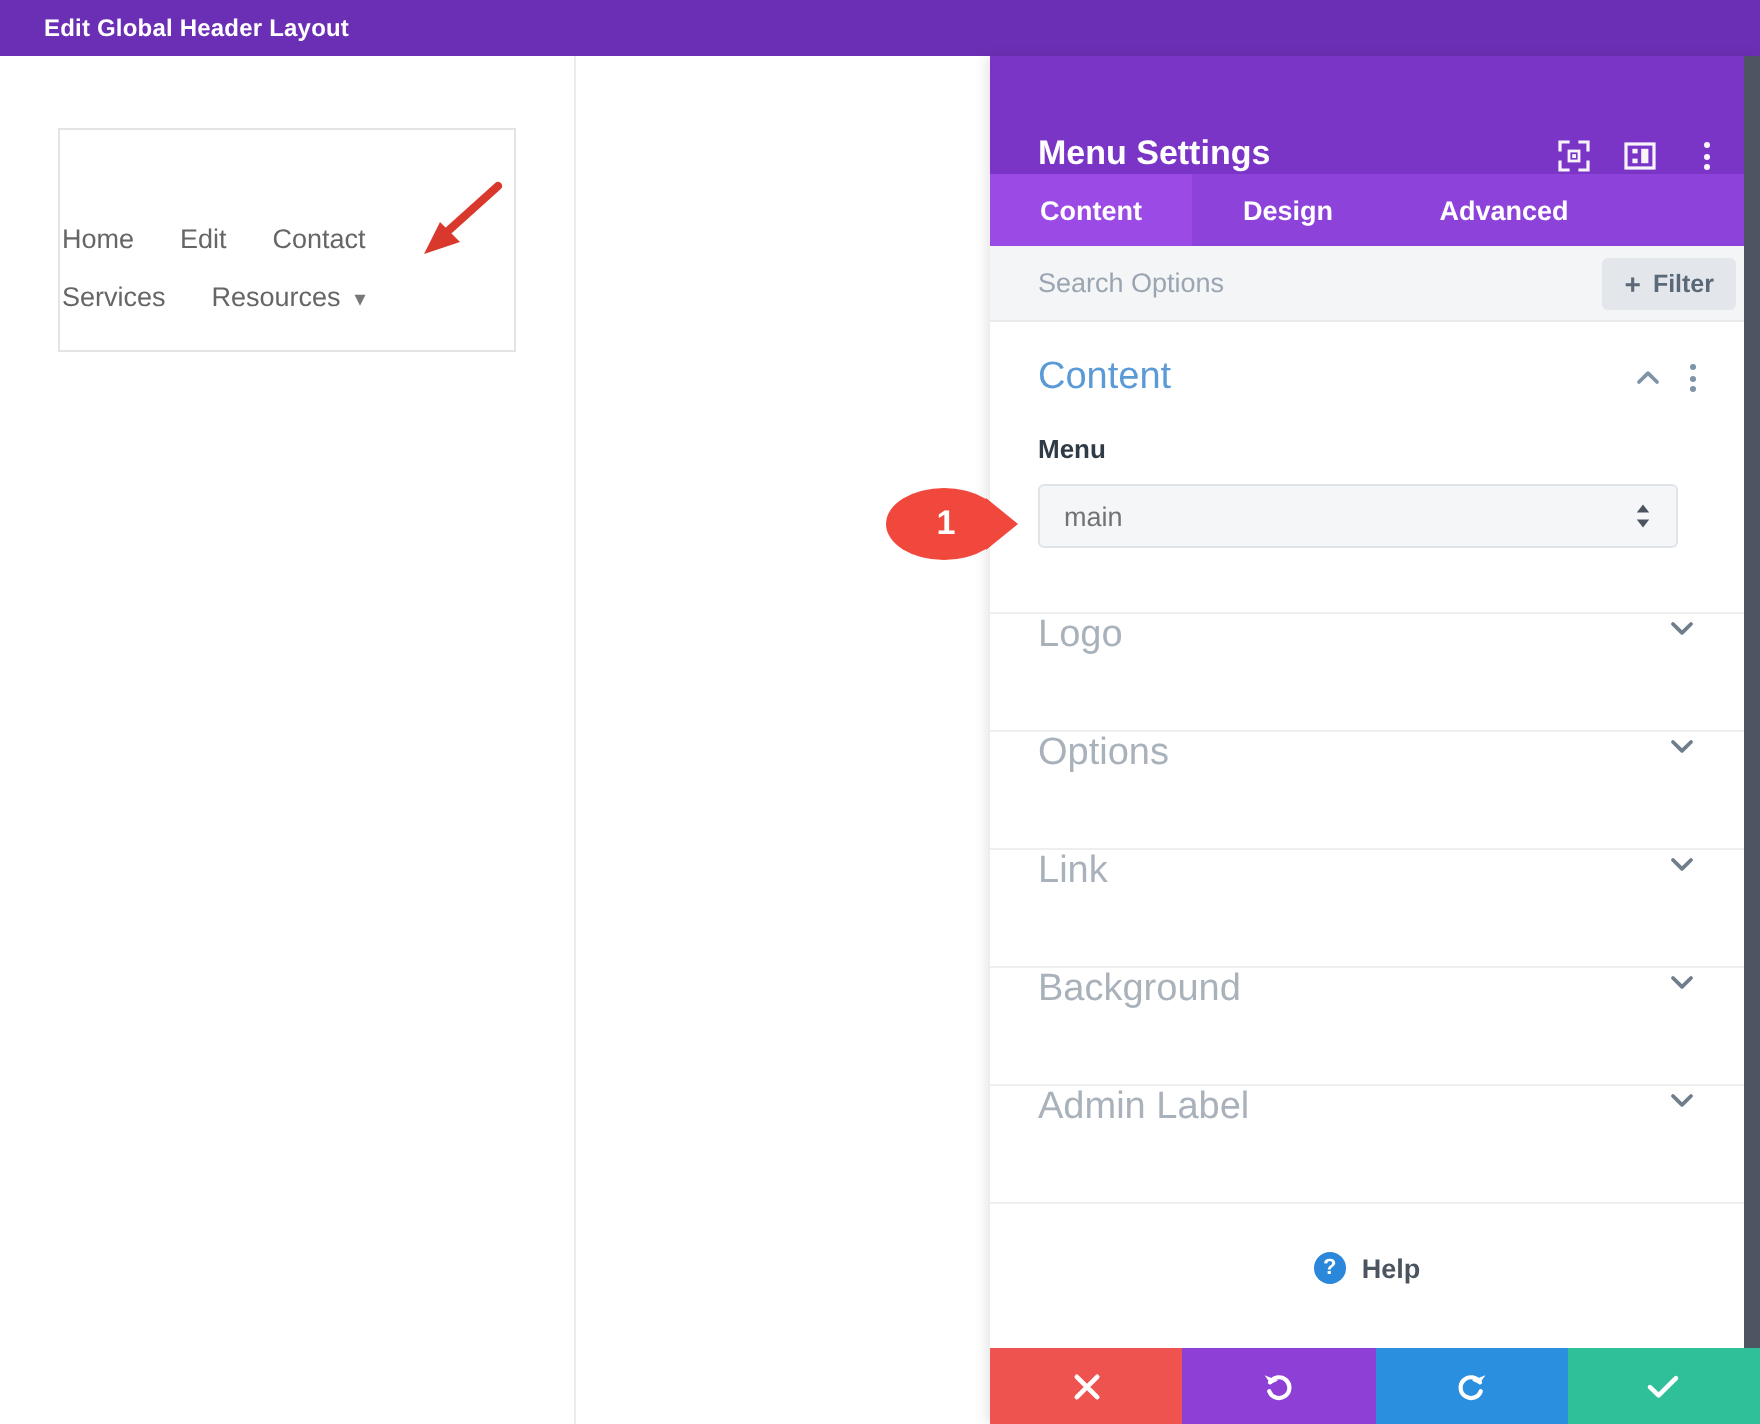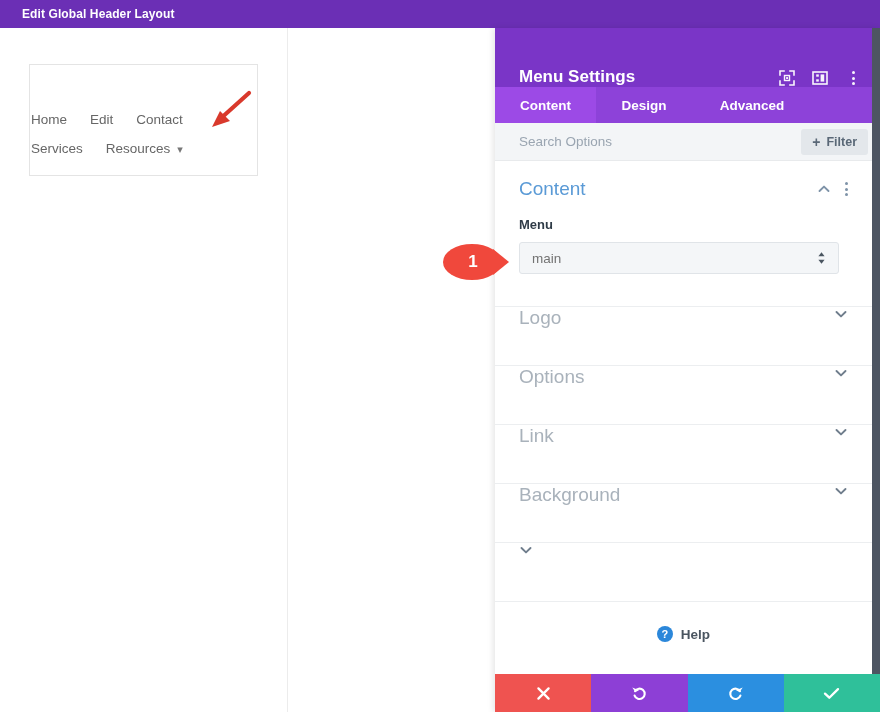--- a/index.html
+++ b/index.html
@@ -475,20 +475,21 @@
       <div class="section-row">
         <div class="section-row-title">Background</div>
         <span class="chev-down">
           <svg width="14" height="14" viewBox="0 0 14 14">
               <path d="M2.5 5 L7 9.4 L11.5 5" stroke="#6f7d8c" stroke-width="1.9" fill="none" stroke-linecap="round" stroke-linejoin="round"></path>
             </svg>
         </span>
       </div>
 
       <div class="section-row">
+        <div class="section-row-title">Admin Label</div>
         <span class="chev-down">
           <svg width="14" height="14" viewBox="0 0 14 14">
               <path d="M2.5 5 L7 9.4 L11.5 5" stroke="#6f7d8c" stroke-width="1.9" fill="none" stroke-linecap="round" stroke-linejoin="round"></path>
             </svg>
         </span>
       </div>
 
       <div class="help-row">
         <span class="help-icon">?</span>
         <span class="help-label">Help</span>

